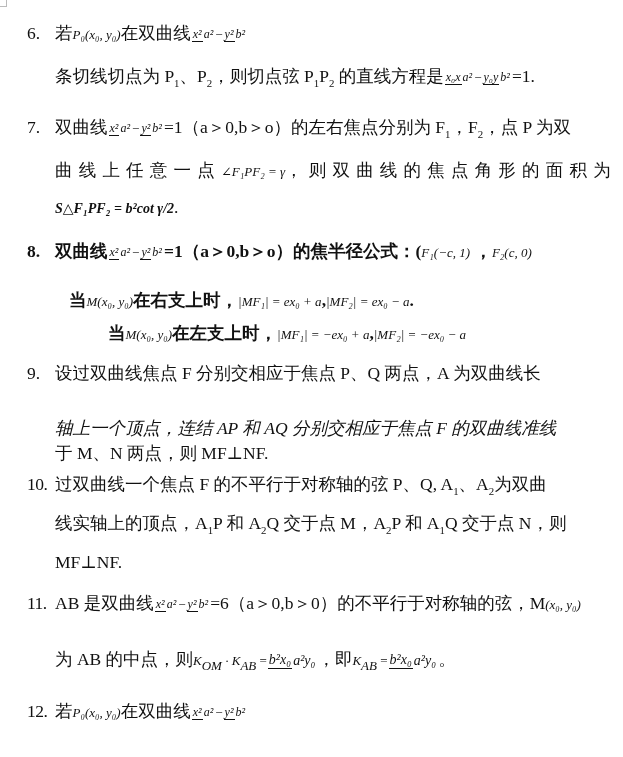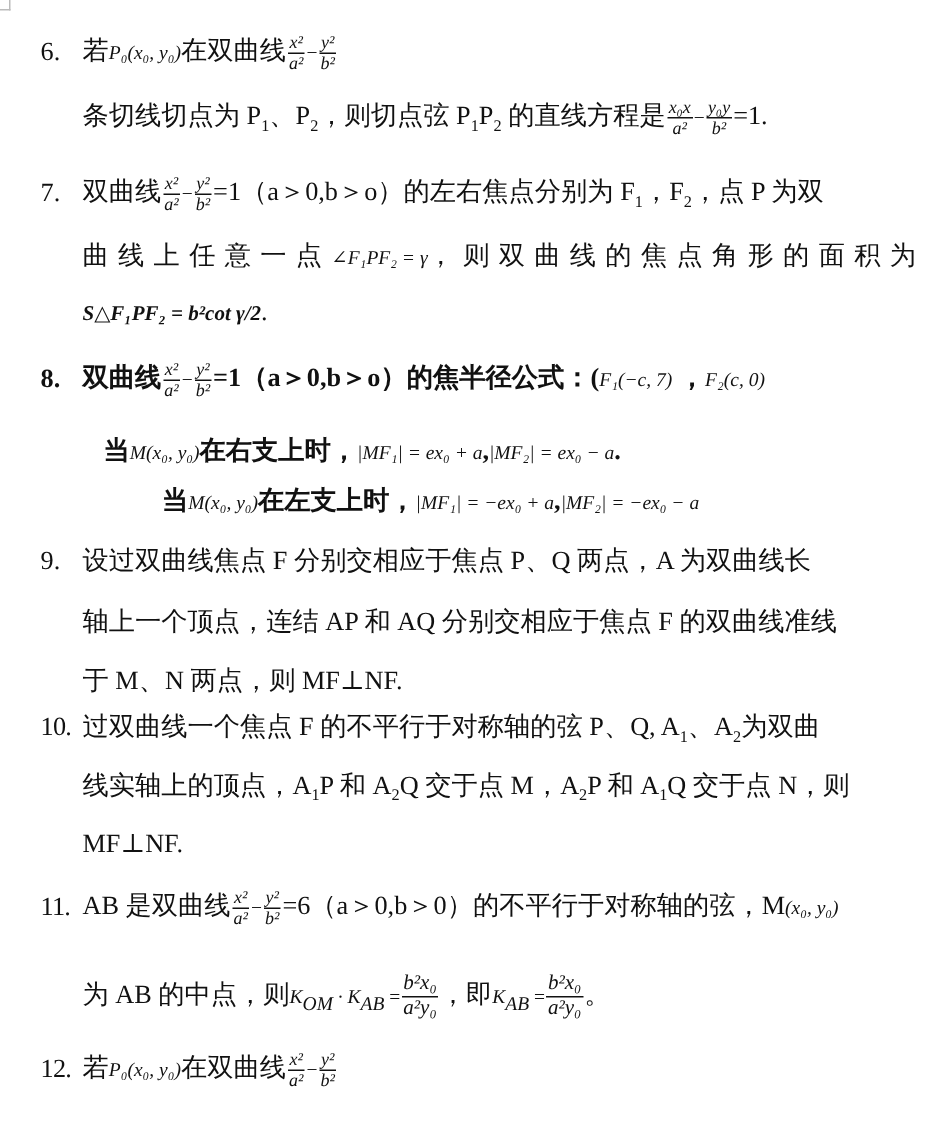--- a/index.html
+++ b/index.html
@@ -7,21 +7,21 @@
          font-family: "Liberation Serif", "DejaVu Serif", serif; color:#111; }
   .corner { position:absolute; left:0; top:0; width:6px; height:6px;
             border-right:1px solid #bbb; border-bottom:1px solid #bbb; }
   .item { position:absolute; left:27px; width:586px; font-size:17.5px; }
   .line { position:absolute; white-space:nowrap; line-height:22px; }
   .num { display:inline-block; width:28px; }
   .num10 { display:inline-block; width:28px; letter-spacing:-0.5px; }
   .bold { font-weight:bold; }
   .m { font-family: "Liberation Serif", "DejaVu Serif", serif; font-style:italic; font-size:13px; }
   .mup { font-style:normal; }
-  .frac { display:inline-flex; flex-direction:column; align-items:center;
+  .frac { display:inline-flex; align-items:center;
           vertical-align:middle; font-family:"Liberation Serif", serif; font-style:italic;
           font-size:12px; line-height:13px; margin:0 1px; }
   .frac .n { border-bottom:1px solid #111; padding:0 1px; }
   .frac .d { padding:0 1px; }
   .frac.big { font-size:14px; line-height:16px; }
   sub, sup { font-size:0.62em; line-height:0; }
   .justify { letter-spacing:6.2px; }
   .watermark { position:absolute; right:10px; bottom:6px; font-family:"DejaVu Sans", sans-serif;
                font-size:18px; font-weight:bold; color:#ffffff;
                text-shadow:0 0 2px rgba(160,160,160,0.35); opacity:0.9; }
@@ -71,35 +71,35 @@
 </div>
 
 <div class="item bold" style="top:240px;">
   <div class="line" style="top:0;">
     <span class="num">8.</span><span>双曲线</span><span class="frac" style="font-weight:normal;">
         <span class="n">x²</span>
         <span class="d">a²</span>
       </span><span class="m mup" style="font-weight:normal;">−</span><span class="frac" style="font-weight:normal;">
         <span class="n">y²</span>
         <span class="d">b²</span>
-      </span><span>=1（a＞0,b＞o）的焦半径公式：(</span><span class="m" style="font-weight:normal;">F₁(−c, 7)</span><span> ，</span><span class="m" style="font-weight:normal;">F₂(c, 0)</span>
+      </span><span>=1（a＞0,b＞o）的焦半径公式：(</span><span class="m" style="font-weight:normal;">F₁(−c, 1)</span><span> ，</span><span class="m" style="font-weight:normal;">F₂(c, 0)</span>
   </div>
   <div class="line" style="top:49px; left:42px;">
     <span>当</span><span class="m" style="font-weight:normal;">M(x₀, y₀)</span><span>在右支上时，</span><span class="m" style="font-weight:normal;">|MF₁| = ex₀ + a</span><span>,</span><span class="m" style="font-weight:normal;">|MF₂| = ex₀ − a</span><span>.</span>
   </div>
   <div class="line" style="top:82px; left:42px;margin-left:39px;">
     <span>当</span><span class="m" style="font-weight:normal;">M(x₀, y₀)</span><span>在左支上时，</span><span class="m" style="font-weight:normal;">|MF₁| = −ex₀ + a</span><span>,</span><span class="m" style="font-weight:normal;">|MF₂| = −ex₀ − a</span>
   </div>
 </div>
 
 <div class="item" style="top:362px;">
   <div class="line" style="top:0;">
     <span class="num">9.</span><span>设过双曲线焦点 F 分别交相应于焦点  P、Q 两点，A 为双曲线长</span>
   </div>
-  <div class="line" style="top:41px; left:28px;">轴上一个顶点，连结 AP  和 AQ 分别交相应于焦点 F 的双曲线准线</div>
+  <div class="line" style="top:55px; left:28px;font-style:italic;">轴上一个顶点，连结 AP  和 AQ 分别交相应于焦点 F 的双曲线准线</div>
   <div class="line" style="top:80px; left:28px;">于 M、N 两点，则 MF⊥NF.</div>
 </div>
 
 <div class="item" style="top:473px;">
   <div class="line" style="top:0;">
     <span class="num10">10.</span><span>过双曲线一个焦点 F 的不平行于对称轴的弦 P、Q, A</span><sub>1</sub><span>、A</span><sub>2</sub><span>为双曲</span>
   </div>
   <div class="line" style="top:39px; left:28px;">
     <span>线实轴上的顶点，A</span><sub>1</sub><span>P 和 A</span><sub>2</sub><span>Q 交于点 M，A</span><sub>2</sub><span>P 和 A</span><sub>1</sub><span>Q 交于点 N，则</span>
   </div>

